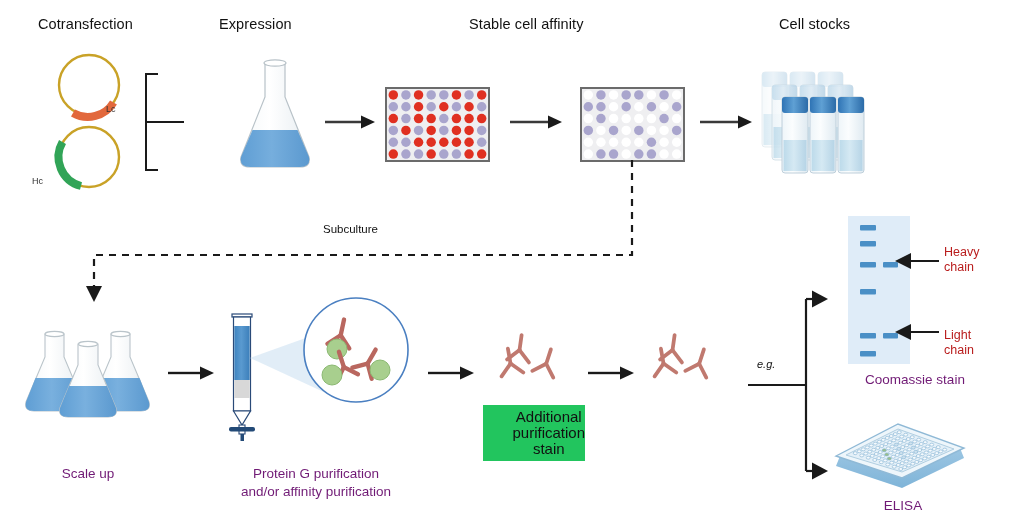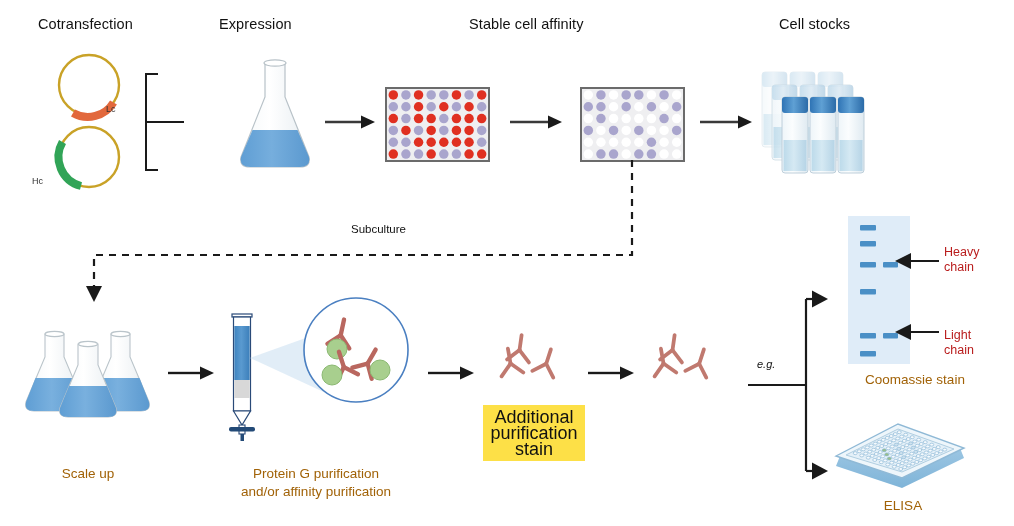--- a/index.html
+++ b/index.html
@@ -1,27 +1,27 @@
 <!DOCTYPE html>
 <html><head>
 <meta charset="utf-8">
 <style>
   html,body{margin:0;padding:0;background:#ffffff;}
   body{width:1014px;height:526px;position:relative;overflow:hidden;
        font-family:"Liberation Sans","DejaVu Sans",sans-serif;color:#1a1a1a;}
   #stage{position:absolute;inset:0;width:869px;height:526px;}
   .abs{position:absolute;}
   .title{font-size:14.5px;color:#111;white-space:nowrap;letter-spacing:.1px;}
-  .caption{font-size:13.5px;color:#a16207;white-space:nowrap;text-align:center;}
+  .caption{font-size:13.5px;color:#701a75;white-space:nowrap;text-align:center;}
   .small-lab{font-size:9px;color:#333;}
   .chainlab{font-size:12.5px;color:#b91c1c;line-height:15px;white-space:nowrap;}
   .eg{font-size:11px;font-style:italic;color:#111;}
   .subcult{font-size:11.5px;color:#111;white-space:nowrap;}
-  .boxlabel{background:#fde047;color:#111;font-size:18px;line-height:16px;
-            text-align:center;display:flex;align-items:center;justify-content:center;}
+  .boxlabel{background:#22c55e;color:#111;font-size:15px;line-height:16px;
+            text-align:center;display:flex;align-items:center;justify-content:flex-end;}
   svg{display:block;overflow:visible;}
 </style>
 </head>
 <body>
 
 <div id="stage">
 
   <div class="abs title" style="left:38px;top:16px;">Cotransfection</div>
   <div class="abs title" style="left:219px;top:16px;">Expression</div>
   <div class="abs title" style="left:469px;top:16px;">Stable cell affinity</div>
@@ -280,21 +280,21 @@
       </g>
     </svg>
   </div>
 
   <div class="abs" style="left:80px;top:160px;">
     <svg width="570" height="145" viewBox="0 0 570 145">
       <path d="M 552 0 L 552 95 L 14 95 L 14 128" fill="none" stroke="#1a1a1a" stroke-width="2.2" stroke-dasharray="7 6"></path>
       <polygon points="6,126 22,126 14,142" fill="#1a1a1a"></polygon>
     </svg>
   </div>
-  <div class="abs subcult" style="left:351px;top:223px;">Subculture</div>
+  <div class="abs subcult" style="left:323px;top:223px;">Subculture</div>
 
   <div class="abs" style="left:22px;top:330px;">
     <svg width="132" height="90" viewBox="0 0 132 90">
       <defs>
         <linearGradient id="sgG" x1="0" y1="0" x2="1" y2="0">
           <stop offset="0%" stop-color="#f3f6f8"></stop>
             <stop offset="42%" stop-color="#ffffff"></stop>
           <stop offset="100%" stop-color="#e6ecf0"></stop>
         </linearGradient>
         <linearGradient id="slG" x1="0" y1="0" x2="1" y2="0">

